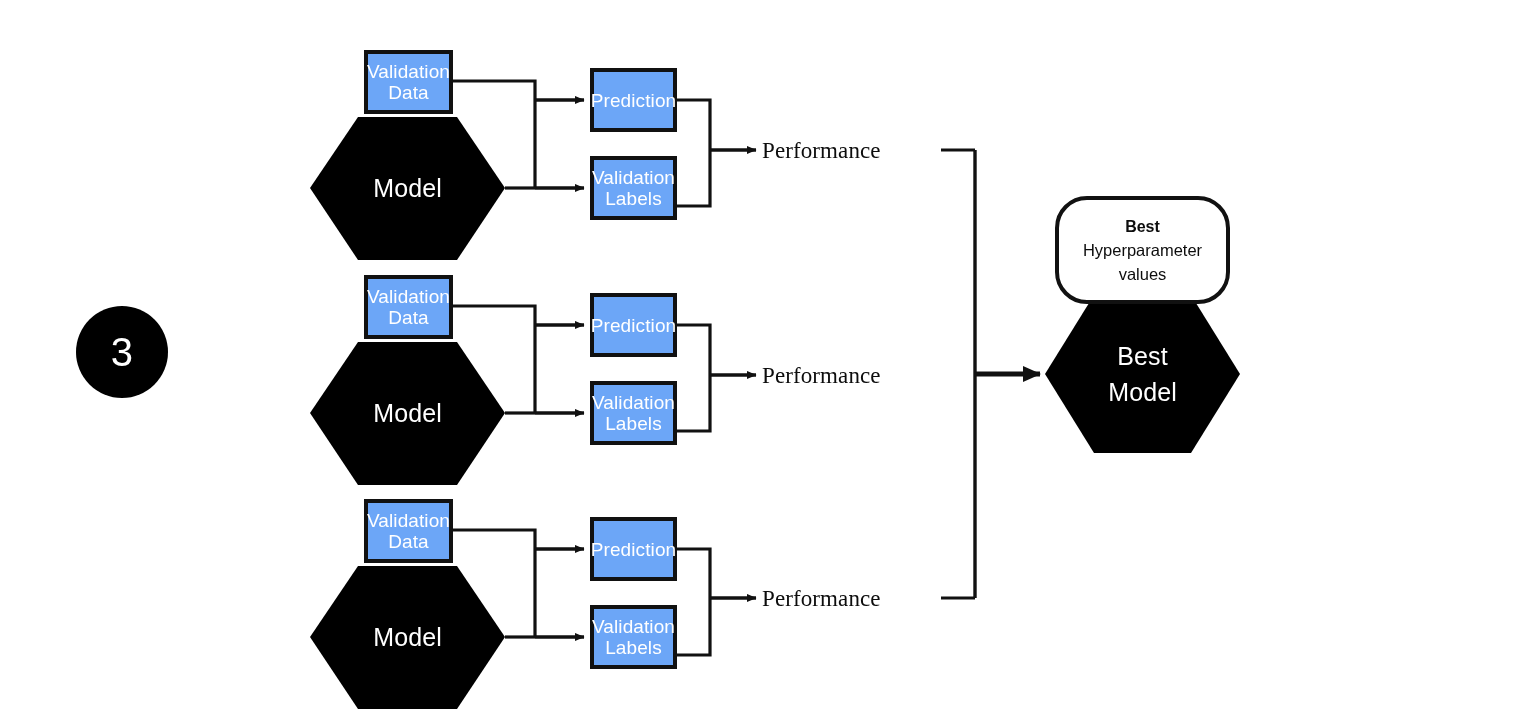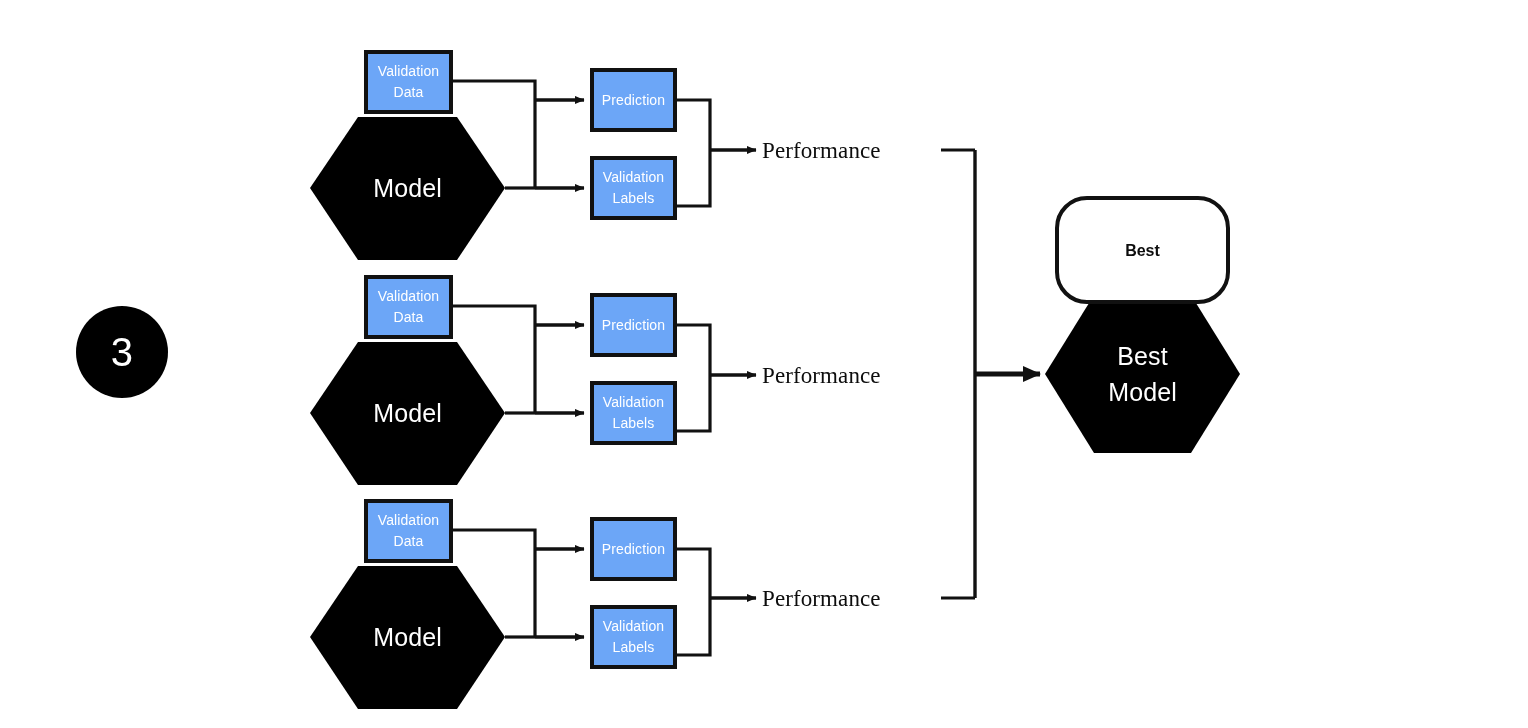--- a/index.html
+++ b/index.html
@@ -10,21 +10,21 @@
 
   .node-label{
     position:absolute;
     display:flex;align-items:center;justify-content:center;
     text-align:center;
     pointer-events:none;
     white-space:pre-line;
     letter-spacing:.1px;
   }
   
-  .boxtext{color:#ffffff;font-size:14px;line-height:21px;}
+  .boxtext{color:#ffffff;font-size:19px;line-height:21px;}
   
   .hextext{color:#ffffff;font-size:25px;line-height:36px;}
   .besthextext{color:#ffffff;font-size:25px;line-height:36px;}
   
   .perftext{color:#0d0d0d;font-size:23px;line-height:27px;font-family:Liberation Serif, serif;}
   
   .badgetext{color:#ffffff;font-size:40px;line-height:40px;}
   
   .cardwrap{position:absolute;display:flex;flex-direction:column;
             align-items:center;justify-content:center;pointer-events:none;}
@@ -121,18 +121,20 @@
   <div class="node-label boxtext" style="left:366px;top:501px;width:85px;height:60px;">Validation
 Data</div>
   <div class="node-label hextext" style="left:310px;top:619px;width:195px;height:36px;">Model</div>
   <div class="node-label boxtext" style="left:592px;top:519px;width:83px;height:60px;">Prediction</div>
   <div class="node-label boxtext" style="left:592px;top:607px;width:83px;height:60px;">Validation
 Labels</div>
   <div class="node-label perftext" style="left:762px;top:584px;width:180px;height:28px;justify-content:flex-start;">Performance</div>
 
   <div class="cardwrap" style="left:1057px;top:205px;width:171px;height:90px;">
     <div class="card-title">Best</div>
+    <div class="card-body">Hyperparameter
+values</div>
   </div>
 
   <div class="node-label besthextext" style="left:1045px;top:338px;width:195px;height:72px;">Best
 Model</div>
 
 </div>
 
 </body></html>

